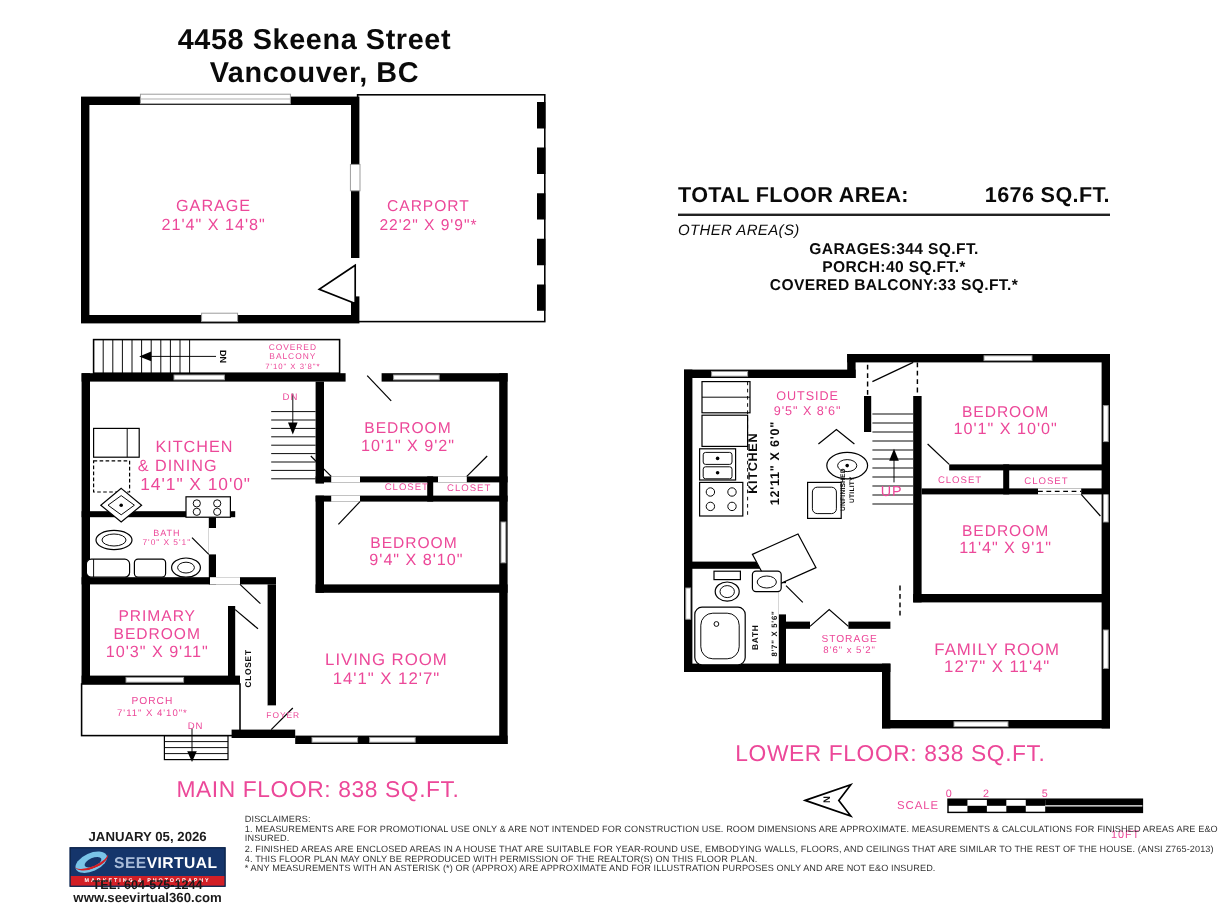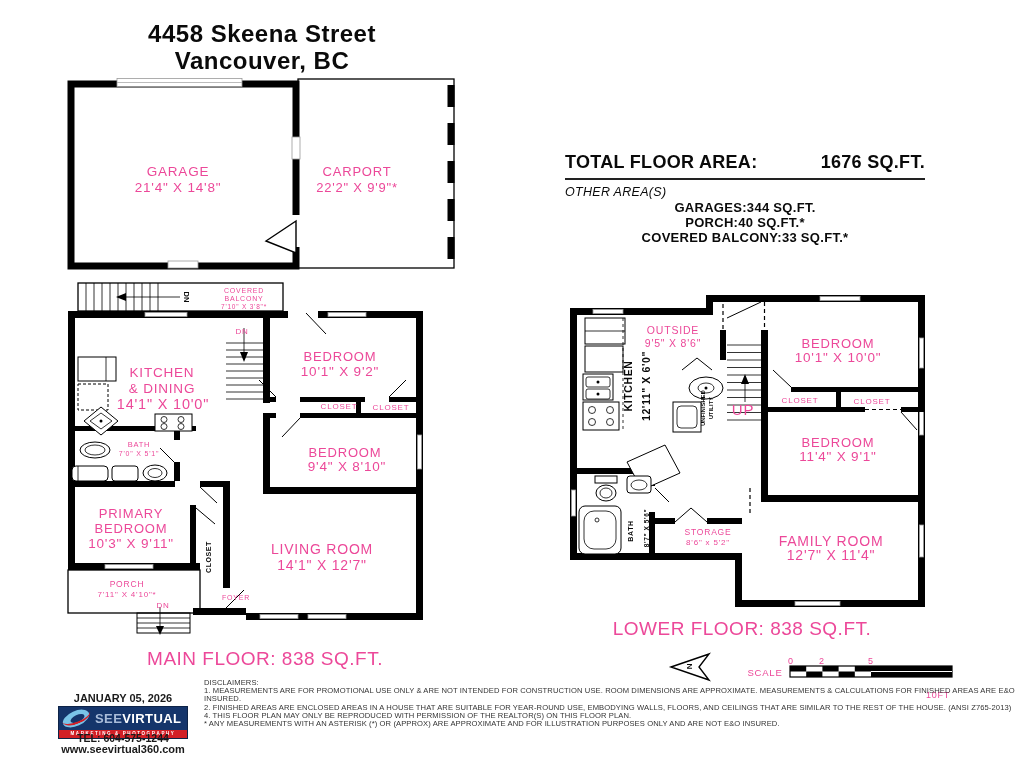--- a/index.html
+++ b/index.html
@@ -190,21 +190,21 @@
       <line x1="100" y1="327" x2="100" y2="348" class="t08"></line>
       <polygon points="96,346 100,355 104,346" class="w"></polygon>
     </g>
   </svg>
 
   <div class="lbl" style="left:244px;top:290px;font-size:7px">COVERED</div>
   <div class="lbl" style="left:244px;top:298px;font-size:7px">BALCONY</div>
   <div class="lbl" style="left:244px;top:306px;font-size:6.5px">7'10" X 3'8"*</div>
   <div class="vlbl90" style="left:186px;top:297px;font-size:7.5px">DN</div>
   <div class="lbl" style="left:162px;top:372px;font-size:13.5px">KITCHEN</div>
-  <div class="lbl" style="left:162px;top:388px;font-size:13.5px">&amp; DINING</div>
+  <div class="lbl" style="left:148px;top:388px;font-size:13.5px">&amp; DINING</div>
   <div class="lbl" style="left:163px;top:404px;font-size:14.5px">14'1" X 10'0"</div>
   <div class="lbl" style="left:242px;top:331px;font-size:8px">DN</div>
   <div class="lbl" style="left:340px;top:356px;font-size:13px">BEDROOM</div>
   <div class="lbl" style="left:340px;top:371px;font-size:13.5px">10'1" X 9'2"</div>
   <div class="lbl" style="left:339px;top:406px;font-size:8px">CLOSET</div>
   <div class="lbl" style="left:391px;top:407px;font-size:8px">CLOSET</div>
   <div class="lbl" style="left:345px;top:452px;font-size:13px">BEDROOM</div>
   <div class="lbl" style="left:347px;top:466px;font-size:13.5px">9'4" X 8'10"</div>
   <div class="lbl" style="left:139px;top:444px;font-size:7.5px">BATH</div>
   <div class="lbl" style="left:139px;top:453px;font-size:7px">7'0" X 5'1"</div>
@@ -314,21 +314,21 @@
       <circle cx="32" cy="230" r="2" class="t08"></circle>
     </g>
   </svg>
 
   <div class="lbl" style="left:673px;top:330px;font-size:10.5px">OUTSIDE</div>
   <div class="lbl" style="left:673px;top:343px;font-size:10.5px">9'5" X 8'6"</div>
   <div class="vlbl" style="left:628px;top:386px;font-size:10.5px">KITCHEN</div>
   <div class="vlbl" style="left:646px;top:386px;font-size:10.5px">12'11" X 6'0"</div>
   <div class="vlbl" style="left:703px;top:408px;font-size:5.5px;letter-spacing:.2px">UNFINISHED</div>
   <div class="vlbl" style="left:711px;top:408px;font-size:5.5px;letter-spacing:.2px">UTILITY</div>
-  <div class="lbl" style="left:743px;top:409px;font-size:15px">UP</div>
+  <div class="lbl" style="left:743px;top:409px;font-size:12px">UP</div>
   <div class="lbl" style="left:838px;top:343px;font-size:13px">BEDROOM</div>
   <div class="lbl" style="left:838px;top:357px;font-size:13.5px">10'1" X 10'0"</div>
   <div class="lbl" style="left:800px;top:400px;font-size:8px">CLOSET</div>
   <div class="lbl" style="left:872px;top:401px;font-size:8px">CLOSET</div>
   <div class="lbl" style="left:838px;top:442px;font-size:13px">BEDROOM</div>
   <div class="lbl" style="left:838px;top:456px;font-size:13.5px">11'4" X 9'1"</div>
   <div class="vlbl" style="left:630px;top:531px;font-size:7px">BATH</div>
   <div class="vlbl" style="left:646px;top:528px;font-size:6.5px">8'7" X 5'6"</div>
   <div class="lbl" style="left:708px;top:532px;font-size:8.5px">STORAGE</div>
   <div class="lbl" style="left:708px;top:542px;font-size:8px">8'6" x 5'2"</div>

